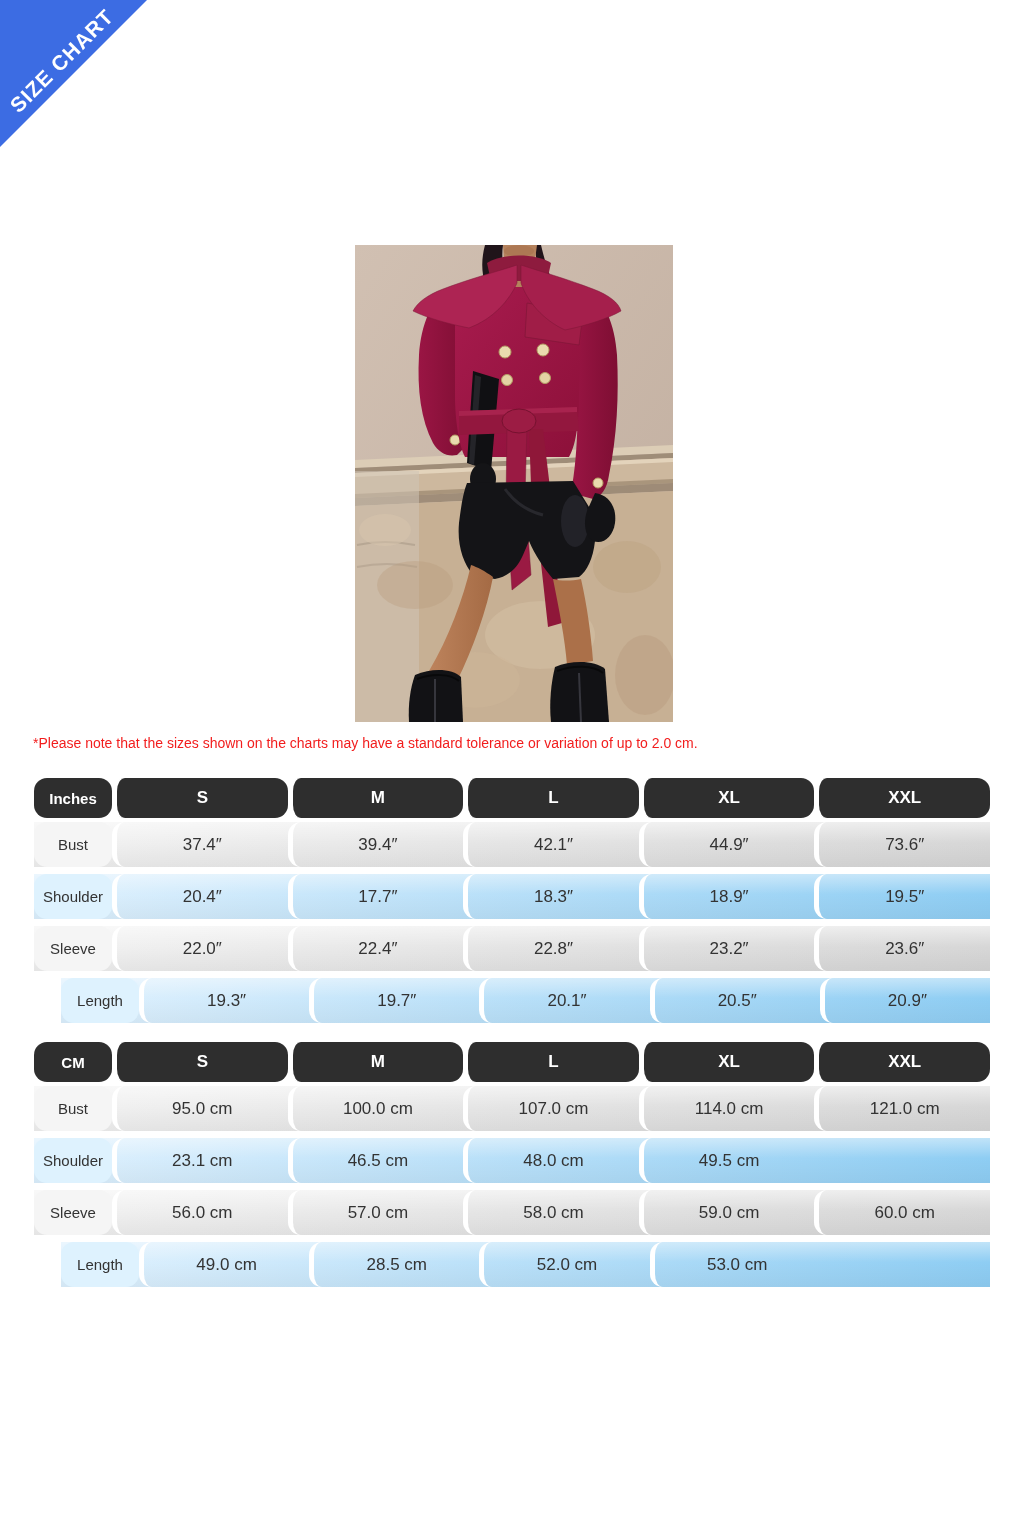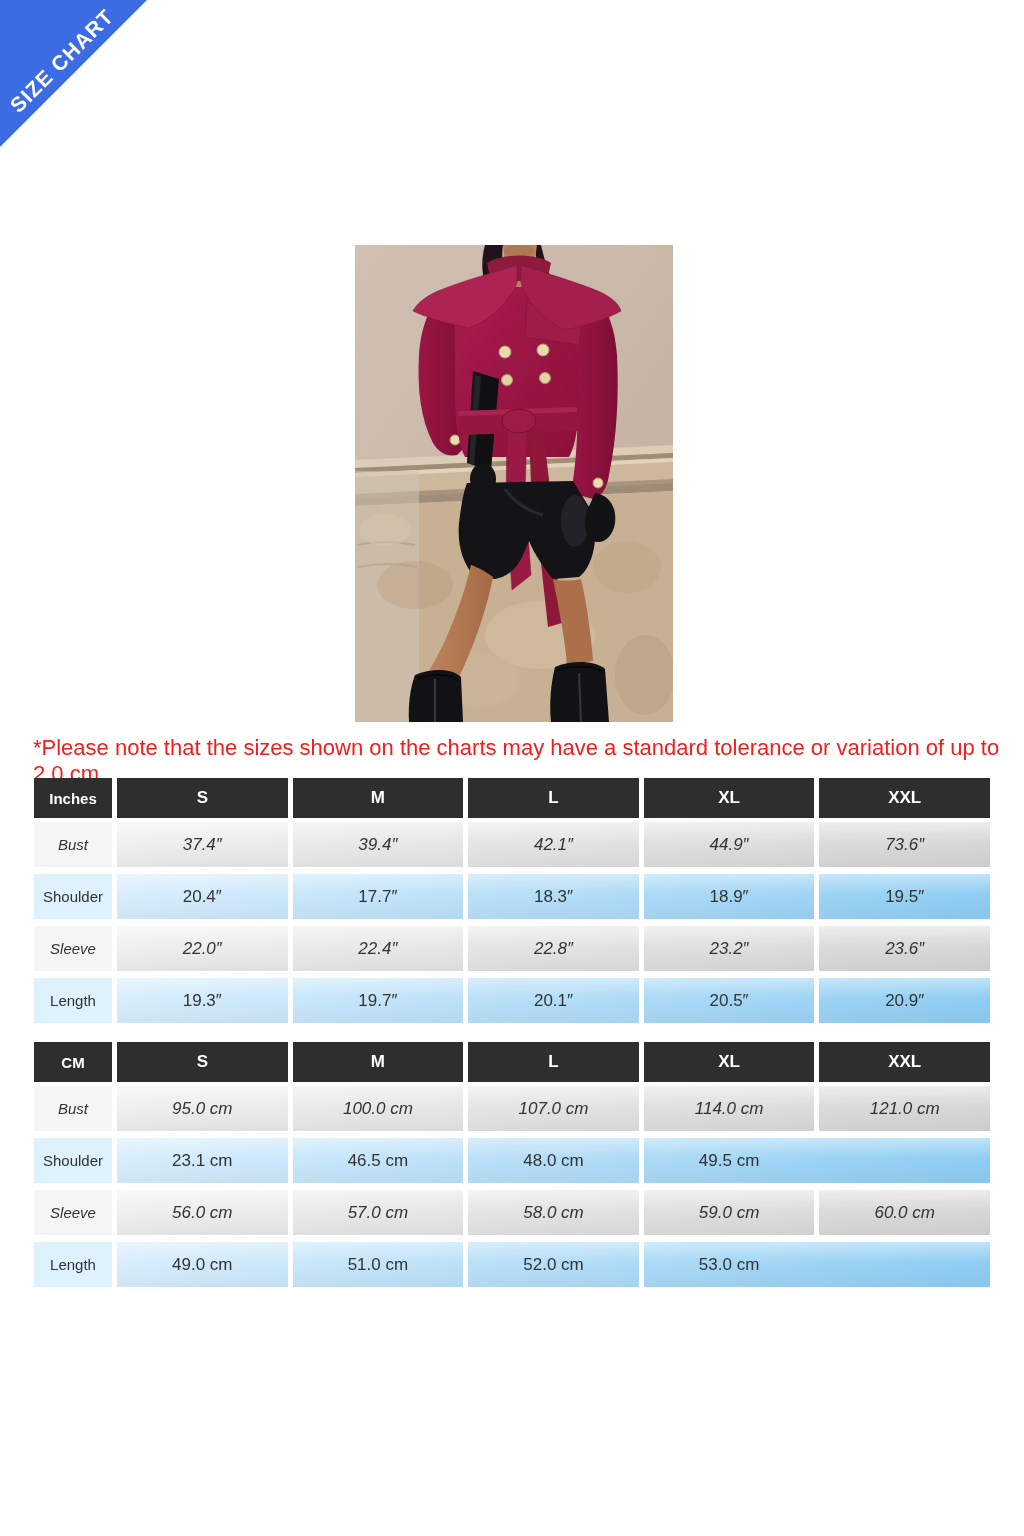--- a/index.html
+++ b/index.html
@@ -12,36 +12,36 @@
   .ribbon-tri { position:absolute; top:0; left:0; width:0; height:0;
     border-top:147px solid #3c6ce3; border-right:147px solid transparent; }
   .ribbon-label { position:absolute; left:-41px; top:49px; width:206px; text-align:center;
     transform:rotate(-45deg); color:#fff; font-weight:bold; font-size:21px; letter-spacing:1px; }
 
   
   .photo { position:absolute; left:355px; top:245px; width:318px; height:477px; overflow:hidden; }
   .photo svg { display:block; }
 
   
-  .note { position:absolute; left:33px; top:735px; width:980px; font-size:22px; color:#f21d1d; }
+  .note { position:absolute; left:33px; top:735px; width:980px; font-size:14px; color:#f21d1d; }
 
   
   .size-table { position:absolute; left:34px; width:956px; }
   #table-inches { top:778px; }
   #table-cm { top:1042px;text-align:center; }
   .trow { display:grid; grid-template-columns:78px 1fr 1fr 1fr 1fr 1fr; height:45px; margin-bottom:7px; }
-  .trow:last-child { margin-bottom:0; }
+  .trow:last-child { margin-bottom:0;margin-left:27px; }
   .thead { height:40px; margin-bottom:4px; }
-  .cell { display:flex; align-items:center; justify-content:center; font-size:17px; color:#333; }
+  .cell { display:flex; align-items:center; justify-content:center; font-size:17px; color:#333;border-radius:13px; }
   .cell + .cell { border-left:5px solid #fff; }
   .thead .cell { background:#2e2e2e; color:#fff; font-weight:bold; font-size:17px; }
   .cell.label { font-size:15px; }
   .trow.gray { background-image:
       linear-gradient(180deg, rgba(255,255,255,.55) 0%, rgba(255,255,255,0) 45%, rgba(0,0,0,.05) 100%),
-      linear-gradient(90deg, #f1f1f1 6%, #d7d7d7 100%); font-style: italic; }
+      linear-gradient(90deg, #f1f1f1 6%, #d7d7d7 100%); }
   .trow.blue { background-image:
       linear-gradient(180deg, rgba(255,255,255,.45) 0%, rgba(255,255,255,0) 45%, rgba(0,0,0,.04) 100%),
       linear-gradient(90deg, #dbeffd 6%, #8ecdf3 100%); }
   .trow.gray .cell.label { background:#f5f5f5; }
   .trow.blue .cell.label { background:#def2fe; }
 </style>
 </head>
 <body>
 
 <div class="page">
@@ -223,19 +223,19 @@
         <div class="cell label">Sleeve</div>
         <div class="cell">56.0 cm</div>
         <div class="cell">57.0 cm</div>
         <div class="cell">58.0 cm</div>
         <div class="cell">59.0 cm</div>
         <div class="cell">60.0 cm</div>
       </div>
       <div class="trow blue">
         <div class="cell label">Length</div>
         <div class="cell">49.0 cm</div>
-        <div class="cell">51.0 cm</div>
+        <div class="cell">28.5 cm</div>
         <div class="cell">52.0 cm</div>
         <div class="cell">53.0 cm</div>
       </div>
     </div>
 
 </div>
 
 </body></html>

